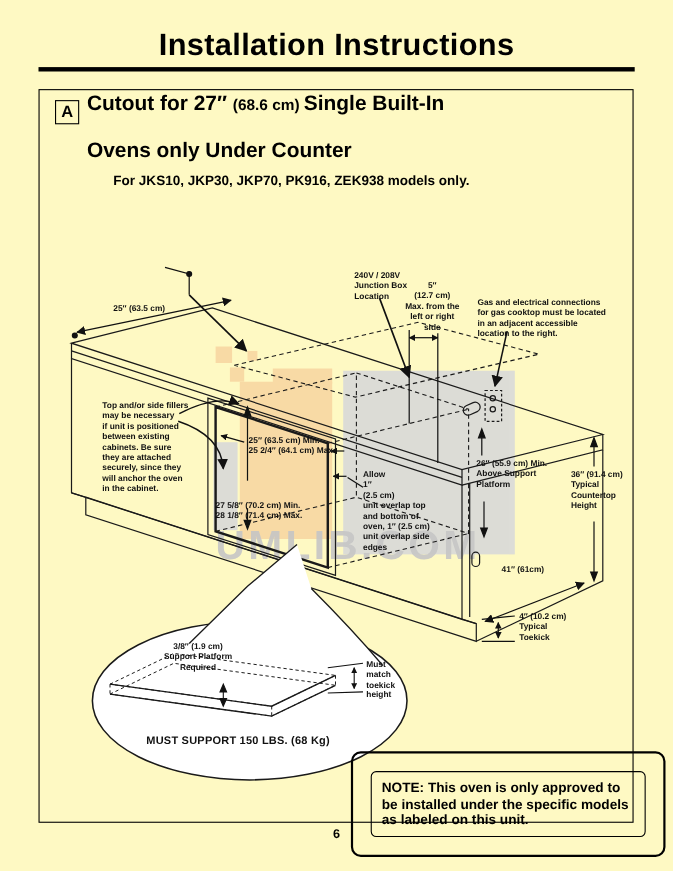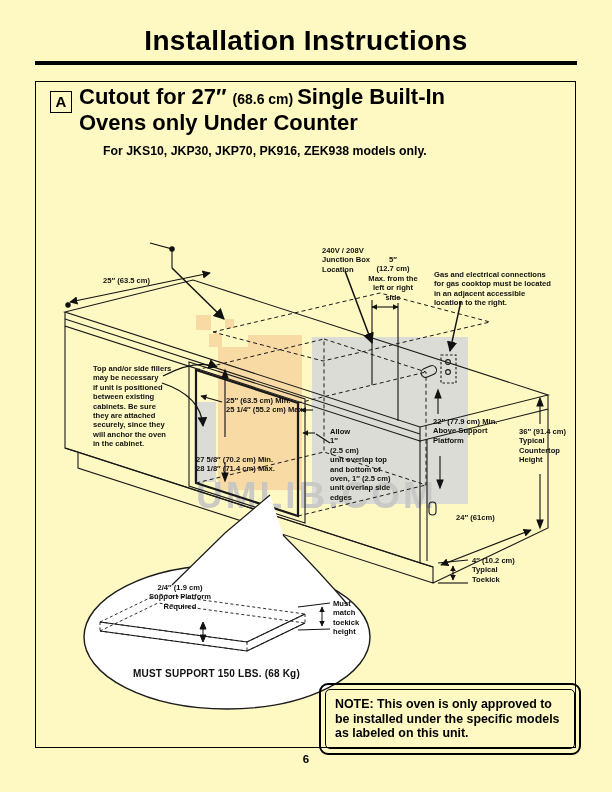--- a/index.html
+++ b/index.html
@@ -5,30 +5,30 @@
   html,body{margin:0;padding:0;background:#ffffff;}
   .page{position:relative;width:612px;height:792px;background:#fef9c3;
         font-family:"Liberation Sans",sans-serif;color:#000;overflow:hidden;}
   .hdr{position:absolute;top:25px;left:0;width:100%;text-align:center;
        font-size:28px;font-weight:bold;letter-spacing:.3px;}
   .hdr-rule{position:absolute;top:61px;left:35px;width:542px;height:3.5px;background:#000;}
   .main-box{position:absolute;left:35px;top:81px;width:539px;height:665px;border:1.6px solid #000;}
   .marker-box{position:absolute;left:50px;top:91px;width:20px;height:20px;border:1.8px solid #000;
               font-size:15px;font-weight:bold;text-align:center;line-height:20px;}
   .title{position:absolute;left:79px;top:84px;font-weight:bold;line-height:1.2;}
-  .t-big{font-size:22px;}
+  .t-big{font-size:19px;margin-top:20px;}
   .t-small{font-size:14px;}
   .subtitle{margin-top:7px;font-size:12.3px;font-weight:bold;padding-left:24px;}
   .ann{position:absolute;font-size:7.6px;font-weight:bold;line-height:1.24;
        white-space:pre-line;color:#111;}
   .ann-center{text-align:center;}
   .must-support{font-size:10px;letter-spacing:.2px;}
   .diagram-svg{position:absolute;left:0;top:0;width:612px;height:792px;}
   .note-box{position:absolute;left:319px;top:683px;width:250px;height:60px;
-            border:2.6px solid #000;border-radius:9px;padding:4px;}
+            border:2.6px solid #000;border-radius:9px;padding:16px;}
   .note-inner{width:100%;height:100%;border:1.4px solid #000;border-radius:5px;
               box-sizing:border-box;display:flex;align-items:center;}
   .note-text{font-size:12.4px;font-weight:bold;line-height:1.18;white-space:pre-line;
              padding-left:9px;}
   .page-num{position:absolute;top:753px;left:0;width:100%;text-align:center;
             font-size:11.5px;font-weight:bold;}
 </style>
 </head>
 <body>
 
@@ -202,43 +202,43 @@
 cabinets. Be sure
 they are attached
 securely, since they
 will anchor the oven
 in the cabinet.</div>
   <div class="ann" style="left:434px;top:270px;">Gas and electrical connections
 for gas cooktop must be located
 in an adjacent accessible
 location to the right.</div>
   <div class="ann" style="left:226px;top:396px;">25″ (63.5 cm) Min.
-25 1/4″ (55.2 cm) Max.</div>
+25 2/4″ (64.1 cm) Max.</div>
   <div class="ann" style="left:196px;top:455px;">27 5/8″ (70.2 cm) Min.
 28 1/8″ (71.4 cm) Max.</div>
   <div class="ann" style="left:330px;top:427px;">Allow
 1″
 (2.5 cm)
 unit overlap top
 and bottom of
 oven, 1″ (2.5 cm)
 unit overlap side
 edges</div>
-  <div class="ann" style="left:433px;top:417px;">22″ (77.9 cm) Min.
+  <div class="ann" style="left:433px;top:417px;">26″ (55.9 cm) Min.
 Above Support
 Platform</div>
   <div class="ann" style="left:519px;top:427px;">36″ (91.4 cm)
 Typical
 Countertop
 Height</div>
-  <div class="ann" style="left:456px;top:513px;">24″ (61cm)</div>
+  <div class="ann" style="left:456px;top:513px;">41″ (61cm)</div>
   <div class="ann" style="left:472px;top:556px;">4″ (10.2 cm)
 Typical
 Toekick</div>
-  <div class="ann ann-center" style="left:124px;top:583px;width:112px;">2/4″ (1.9 cm)
+  <div class="ann ann-center" style="left:124px;top:583px;width:112px;">3/8″ (1.9 cm)
 Support Platform
 Required</div>
   <div class="ann" style="left:333px;top:599px;">Must
 match
 toekick
 height</div>
   <div class="ann must-support" style="left:133px;top:668px;">MUST SUPPORT 150 LBS. (68 Kg)</div>
 
   <div class="note-box">
     <div class="note-inner">

